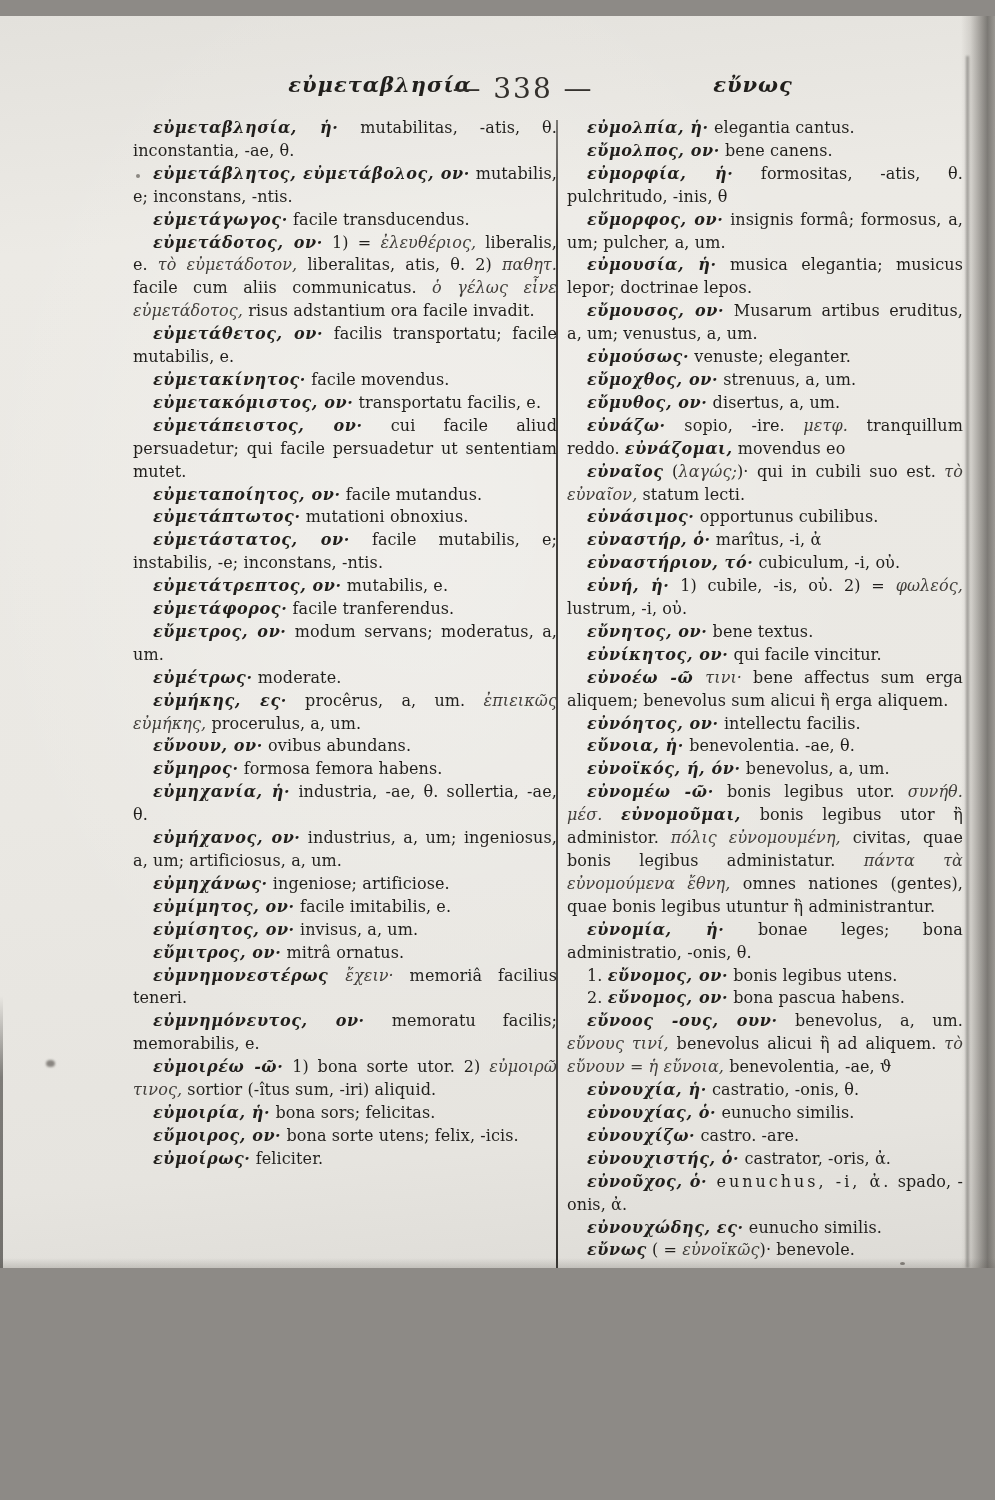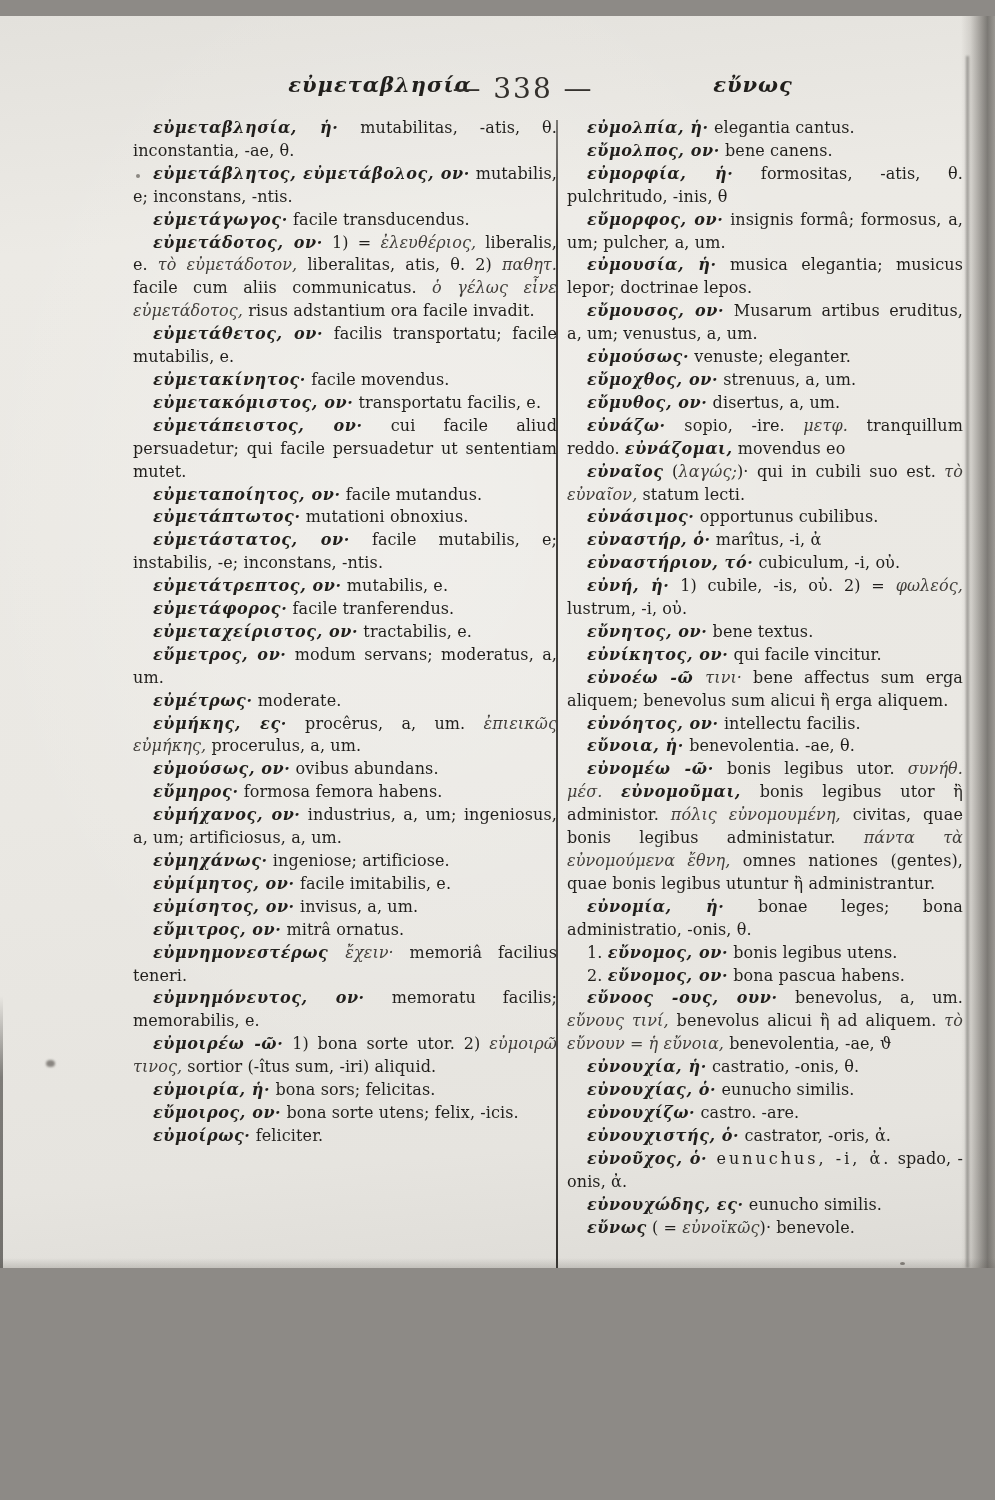--- a/index.html
+++ b/index.html
@@ -98,26 +98,26 @@
       <p class="entry"><span class="hw">εὐμετάδοτος, ον·</span><span class="lat"> 1) = </span><span class="grk">ἐλευθέριος,</span><span class="lat"> liberalis, e. </span><span class="grk">τὸ εὐμετάδοτον,</span><span class="lat"> liberalitas, atis, θ. 2) </span><span class="grk">παθητ.</span><span class="lat"> facile cum aliis communicatus. </span><span class="grk">ὁ γέλως εἶνε εὐμετάδοτος,</span><span class="lat"> risus adstantium ora facile invadit.</span></p>
       <p class="entry"><span class="hw">εὐμετάθετος, ον·</span><span class="lat"> facilis transportatu; facile mutabilis, e.</span></p>
       <p class="entry"><span class="hw">εὐμετακίνητος·</span><span class="lat"> facile movendus.</span></p>
       <p class="entry"><span class="hw">εὐμετακόμιστος, ον·</span><span class="lat"> transportatu facilis, e.</span></p>
       <p class="entry"><span class="hw">εὐμετάπειστος, ον·</span><span class="lat"> cui facile aliud persuadetur; qui facile persuadetur ut sententiam mutet.</span></p>
       <p class="entry"><span class="hw">εὐμεταποίητος, ον·</span><span class="lat"> facile mutandus.</span></p>
       <p class="entry"><span class="hw">εὐμετάπτωτος·</span><span class="lat"> mutationi obnoxius.</span></p>
       <p class="entry"><span class="hw">εὐμετάστατος, ον·</span><span class="lat"> facile mutabilis, e; instabilis, -e; inconstans, -ntis.</span></p>
       <p class="entry"><span class="hw">εὐμετάτρεπτος, ον·</span><span class="lat"> mutabilis, e.</span></p>
       <p class="entry"><span class="hw">εὐμετάφορος·</span><span class="lat"> facile tranferendus.</span></p>
-      <p class="entry"><span class="hw">εὐμεταχείριστος, ον·</span><span class="lat"> tractabilis, e.</span></p>
       <p class="entry"><span class="hw">εὔμετρος, ον·</span><span class="lat"> modum servans; moderatus, a, um.</span></p>
       <p class="entry"><span class="hw">εὐμέτρως·</span><span class="lat"> moderate.</span></p>
       <p class="entry"><span class="hw">εὐμήκης, ες·</span><span class="lat"> procêrus, a, um. </span><span class="grk">ἐπιεικῶς εὐμήκης,</span><span class="lat"> procerulus, a, um.</span></p>
-      <p class="entry"><span class="hw">εὐμούσως, ον·</span><span class="lat"> ovibus abundans.</span></p>
+      <p class="entry"><span class="hw">εὔνουν, ον·</span><span class="lat"> ovibus abundans.</span></p>
       <p class="entry"><span class="hw">εὔμηρος·</span><span class="lat"> formosa femora habens.</span></p>
+      <p class="entry"><span class="hw">εὐμηχανία, ἡ·</span><span class="lat"> industria, -ae, θ. sollertia, -ae, θ.</span></p>
       <p class="entry"><span class="hw">εὐμήχανος, ον·</span><span class="lat"> industrius, a, um; ingeniosus, a, um; artificiosus, a, um.</span></p>
       <p class="entry"><span class="hw">εὐμηχάνως·</span><span class="lat"> ingeniose; artificiose.</span></p>
       <p class="entry"><span class="hw">εὐμίμητος, ον·</span><span class="lat"> facile imitabilis, e.</span></p>
       <p class="entry"><span class="hw">εὐμίσητος, ον·</span><span class="lat"> invisus, a, um.</span></p>
       <p class="entry"><span class="hw">εὔμιτρος, ον·</span><span class="lat"> mitrâ ornatus.</span></p>
       <p class="entry"><span class="hw">εὐμνημονεστέρως </span><span class="grk">ἔχειν·</span><span class="lat"> memoriâ facilius teneri.</span></p>
       <p class="entry"><span class="hw">εὐμνημόνευτος, ον·</span><span class="lat"> memoratu facilis; memorabilis, e.</span></p>
       <p class="entry"><span class="hw">εὐμοιρέω -ῶ·</span><span class="lat"> 1) bona sorte utor. 2) </span><span class="grk">εὐμοιρῶ τινος,</span><span class="lat"> sortior (-îtus sum, -iri) aliquid.</span></p>
       <p class="entry"><span class="hw">εὐμοιρία, ἡ·</span><span class="lat"> bona sors; felicitas.</span></p>
       <p class="entry"><span class="hw">εὔμοιρος, ον·</span><span class="lat"> bona sorte utens; felix, -icis.</span></p>
@@ -137,20 +137,21 @@
       <p class="entry"><span class="hw">εὐναῖος</span><span class="lat"> (</span><span class="grk">λαγώς;</span><span class="lat">)· qui in cubili suo est. </span><span class="grk">τὸ εὐναῖον,</span><span class="lat"> statum lecti.</span></p>
       <p class="entry"><span class="hw">εὐνάσιμος·</span><span class="lat"> opportunus cubilibus.</span></p>
       <p class="entry"><span class="hw">εὐναστήρ, ὁ·</span><span class="lat"> marîtus, -i, ἀ</span></p>
       <p class="entry"><span class="hw">εὐναστήριον, τό·</span><span class="lat"> cubiculum, -i, οὐ.</span></p>
       <p class="entry"><span class="hw">εὐνή, ἡ·</span><span class="lat"> 1) cubile, -is, οὐ. 2) = </span><span class="grk">φωλεός,</span><span class="lat"> lustrum, -i, οὐ.</span></p>
       <p class="entry"><span class="hw">εὔνητος, ον·</span><span class="lat"> bene textus.</span></p>
       <p class="entry"><span class="hw">εὐνίκητος, ον·</span><span class="lat"> qui facile vincitur.</span></p>
       <p class="entry"><span class="hw">εὐνοέω -ῶ </span><span class="grk">τινι·</span><span class="lat"> bene affectus sum erga aliquem; benevolus sum alicui ἢ erga aliquem.</span></p>
       <p class="entry"><span class="hw">εὐνόητος, ον·</span><span class="lat"> intellectu facilis.</span></p>
       <p class="entry"><span class="hw">εὔνοια, ἡ·</span><span class="lat"> benevolentia. -ae, θ.</span></p>
+      <p class="entry"><span class="hw">εὐνοϊκός, ή, όν·</span><span class="lat"> benevolus, a, um.</span></p>
       <p class="entry"><span class="hw">εὐνομέω -ῶ·</span><span class="lat"> bonis legibus utor. </span><span class="grk">συνήθ. μέσ. </span><span class="hw">εὐνομοῦμαι,</span><span class="lat"> bonis legibus utor ἢ administor. </span><span class="grk">πόλις εὐνομουμένη,</span><span class="lat"> civitas, quae bonis legibus administatur. </span><span class="grk">πάντα τὰ εὐνομούμενα ἔθνη,</span><span class="lat"> omnes nationes (gentes), quae bonis legibus utuntur ἢ administrantur.</span></p>
       <p class="entry"><span class="hw">εὐνομία, ἡ·</span><span class="lat"> bonae leges; bona administratio, -onis, θ.</span></p>
       <p class="entry"><span class="lat">1. </span><span class="hw">εὔνομος, ον·</span><span class="lat"> bonis legibus utens.</span></p>
       <p class="entry"><span class="lat">2. </span><span class="hw">εὔνομος, ον·</span><span class="lat"> bona pascua habens.</span></p>
       <p class="entry"><span class="hw">εὔνοος -ους, ουν·</span><span class="lat"> benevolus, a, um. </span><span class="grk">εὔνους τινί,</span><span class="lat"> benevolus alicui ἢ ad aliquem. </span><span class="grk">τὸ εὔνουν = ἡ εὔνοια,</span><span class="lat"> benevolentia, -ae, ϑ</span></p>
       <p class="entry"><span class="hw">εὐνουχία, ἡ·</span><span class="lat"> castratio, -onis, θ.</span></p>
       <p class="entry"><span class="hw">εὐνουχίας, ὁ·</span><span class="lat"> eunucho similis.</span></p>
       <p class="entry"><span class="hw">εὐνουχίζω·</span><span class="lat"> castro. -are.</span></p>
       <p class="entry"><span class="hw">εὐνουχιστής, ὁ·</span><span class="lat"> castrator, -oris, ἀ.</span></p>
       <p class="entry"><span class="hw">εὐνοῦχος, ὁ·</span><span class="spc"> eunuchus, -i, ἀ.</span><span class="lat"> spado, -onis, ἀ.</span></p>

